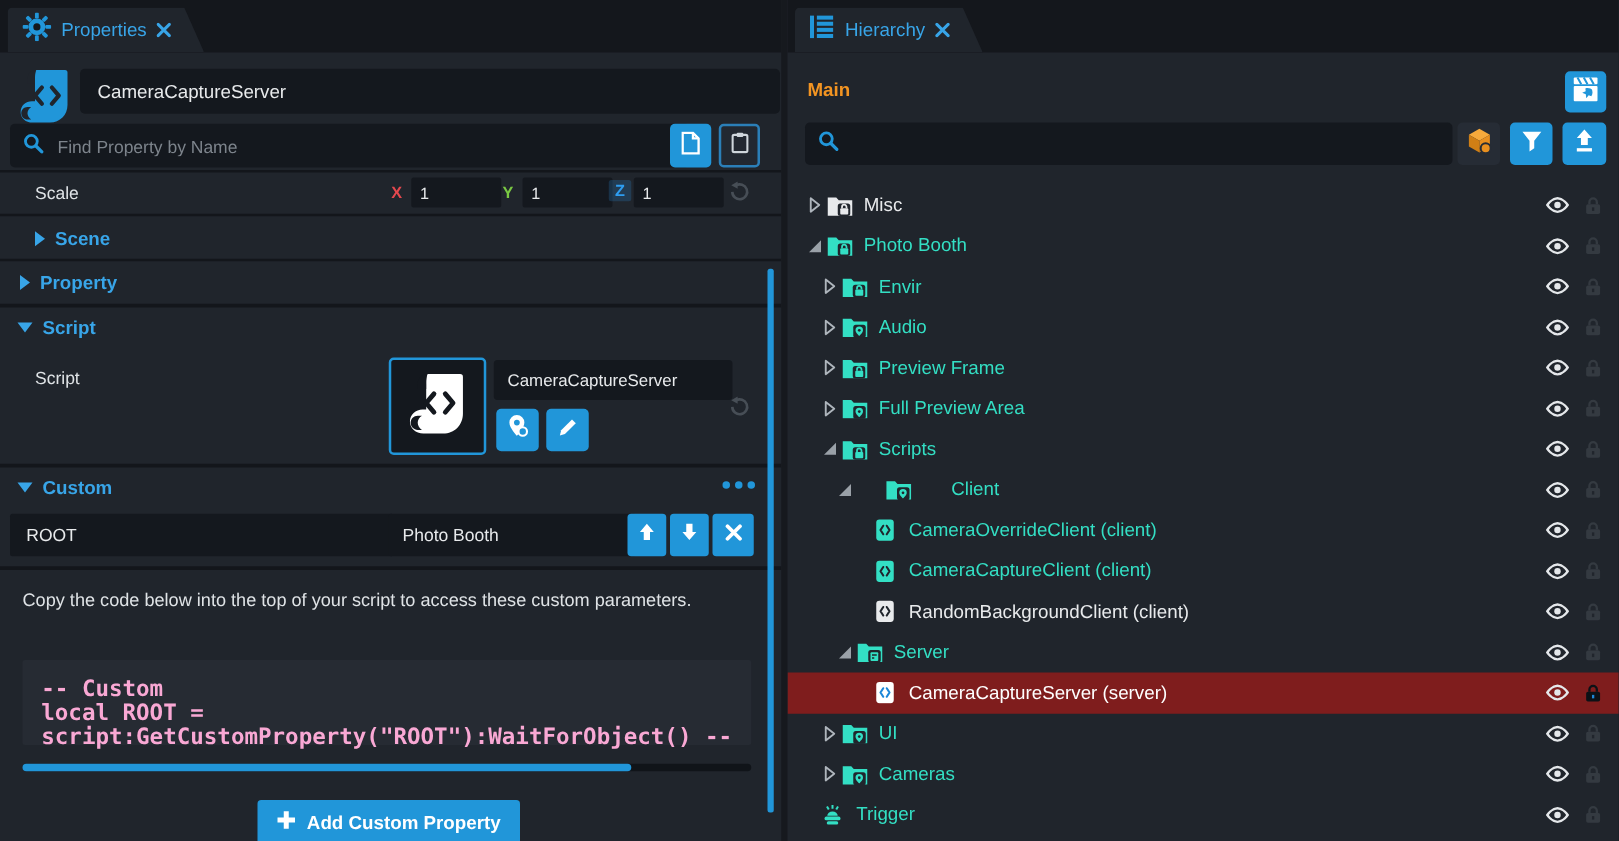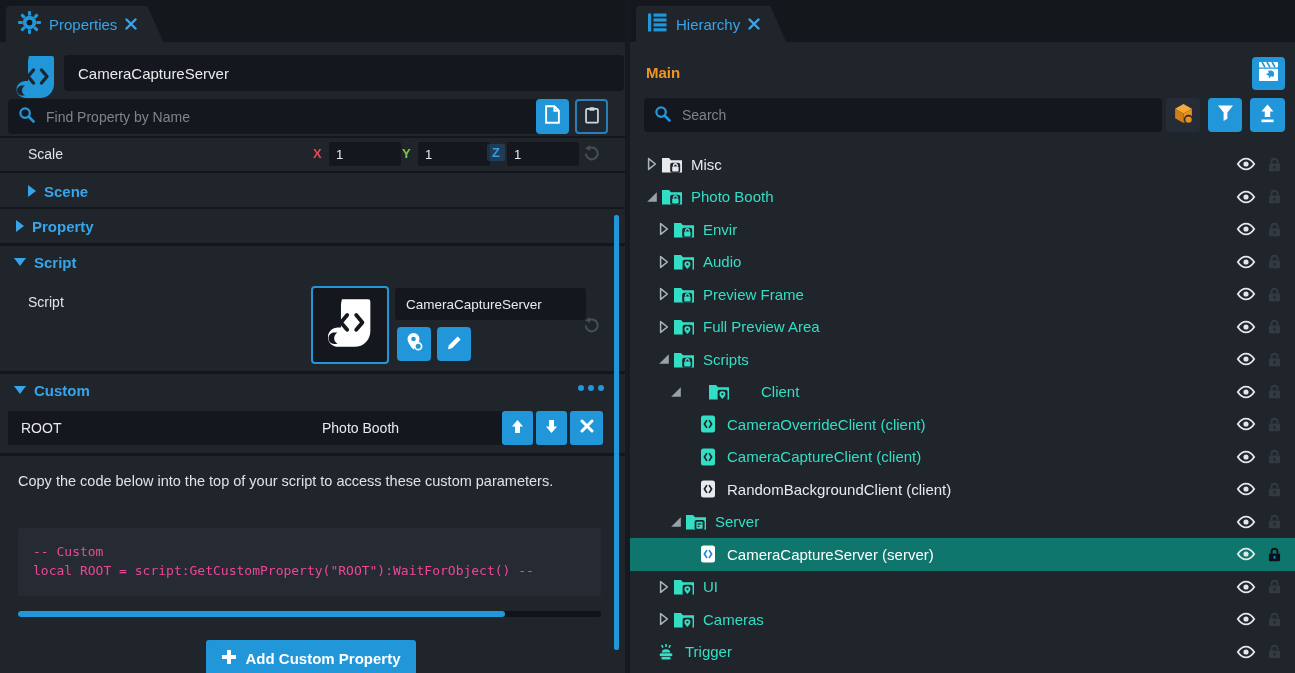--- a/index.html
+++ b/index.html
@@ -26,32 +26,32 @@
   .tri-down{width:0;height:0;border-left:6px solid transparent;border-right:6px solid transparent;border-top:8px solid #38a5e8;}
   .prop-label{color:#dfe3e6;font-size:14px;}
   .axis{font-weight:bold;font-size:13px;}
   .axis-z-bg{background:rgba(46,157,240,.20);padding:1px 5px;border-radius:2px;}
   .mini-input{position:absolute;background:#14181e;border-radius:2px;height:24px;color:#e8eaec;
     font-size:13px;display:flex;align-items:center;padding-left:7px;width:65px;}
   .reset-icon{color:#474e56;display:flex;}
   .dots{display:flex;gap:4px;}
   .dots span{width:6px;height:6px;border-radius:50%;background:#2196d9;}
   #code-block{position:absolute;left:18px;top:528px;width:583px;height:68px;background:#262b33;border-radius:2px;
-    font-family:"DejaVu Sans Mono",monospace;font-size:13px;color:#ec4899;padding:14px 0 0 15px;box-sizing:border-box;line-height:19px;}
+    font-family:"DejaVu Sans Mono",monospace;font-size:18px;color:#f9a8d4;padding:14px 0 0 15px;box-sizing:border-box;line-height:19px;font-weight:bold;}
   #hint-text{position:absolute;left:18px;top:471px;width:567px;color:#dfe3e6;font-size:14.5px;line-height:20px;}
   #hscroll{position:absolute;left:18px;top:611px;width:583px;height:6px;background:#101419;border-radius:3px;}
   #hscroll .thumb{height:6px;width:487px;background:#2196d9;border-radius:3px;}
   #vscroll-thumb{position:absolute;left:614px;top:215px;width:5px;height:435px;background:#2196d9;border-radius:2px;}
   #add-custom-btn{position:absolute;left:206px;top:640px;width:210px;height:36px;gap:8px;
     color:#fff;font-weight:bold;font-size:15px;border-radius:3px;}
   
   #scene-name{position:absolute;left:16px;top:64px;color:#f29422;font-weight:bold;font-size:15px;}
   #tree{position:absolute;left:0;top:148px;width:100%;}
   .tree-row{position:relative;height:32.5px;display:flex;align-items:center;--bg:#20252c;}
-  .tree-row.selected{background:#0f766e;align-items:center;--bg:#1d87d8;}
+  .tree-row.selected{background:#7f1d1d;align-items:center;--bg:#1d87d8;}
   .tree-row.teal{color:#33dfc4;}
   .tree-row.white{color:#e8eaec;}
   .tree-row.selected.white{color:#ffffff;}
   .node-label{font-size:15px;color:currentColor;white-space:nowrap;}
   .expander{width:15px;margin-right:3px;display:flex;align-items:center;justify-content:center;flex:0 0 15px;}
   .node-icon{width:20px;margin-right:9px;display:flex;align-items:center;justify-content:center;flex:0 0 20px;}
   .row-right{position:absolute;right:14px;display:flex;align-items:center;gap:12px;}
   .eye{color:#e4e7ea;display:flex;}
   .lock{color:#343a41;display:flex;}
   .tree-row.selected .lock{color:#0c1116;}
@@ -260,21 +260,20 @@
           <rect x="1" y="7.8" width="19" height="12.2" rx="0.8" fill="#fff"></rect>
           <path d="M14.5 9.5 c1.5 1.5 1.8 4 .8 6 l-2.2-.6 -1.6 2.6 -.8-3 -3-.8 2.6-1.6 -.6-2.2 c2-1 4.5-.7 6 .8z" fill="#2196d9" transform="rotate(8 11 14)"></path>
         </svg></span>
   </div>
 
   <div class="input-box abs" style="left:14px;top:98px;width:498px;height:34px;padding:0 10px;gap:9px;">
     <span><svg width="17" height="17" viewBox="0 0 18 18">
           <circle cx="7.5" cy="7.5" r="5" fill="none" stroke="#2196d9" stroke-width="2.4"></circle>
           <line x1="11.4" y1="11.4" x2="16.4" y2="16.4" stroke="#2196d9" stroke-width="2.8" stroke-linecap="round"></line>
         </svg></span>
-    <input class="real" placeholder="Search" style="">
   </div>
   <div class="abs" style="left:536px;top:98px;width:34px;height:34px;background:#262c35;border-radius:4px;display:flex;align-items:center;justify-content:center;">
     <span><svg width="21" height="21" viewBox="0 0 20 20">
           <path d="M10 1 L18 5.5 L10 10 L2 5.5z" fill="#f6a93b"></path>
           <path d="M10 10 L18 5.5 V14.5 L10 19z" fill="#e88f1f"></path>
           <path d="M10 10 v9 L2 14.5 V5.5z" fill="#d07f15"></path>
           <circle cx="14.8" cy="15.8" r="3.8" fill="#e88f1f" stroke="#262c35" stroke-width="1.5"></circle>
         </svg></span>
   </div>
   <div class="btn-blue abs" style="left:578px;top:98px;width:34px;height:34px;">

